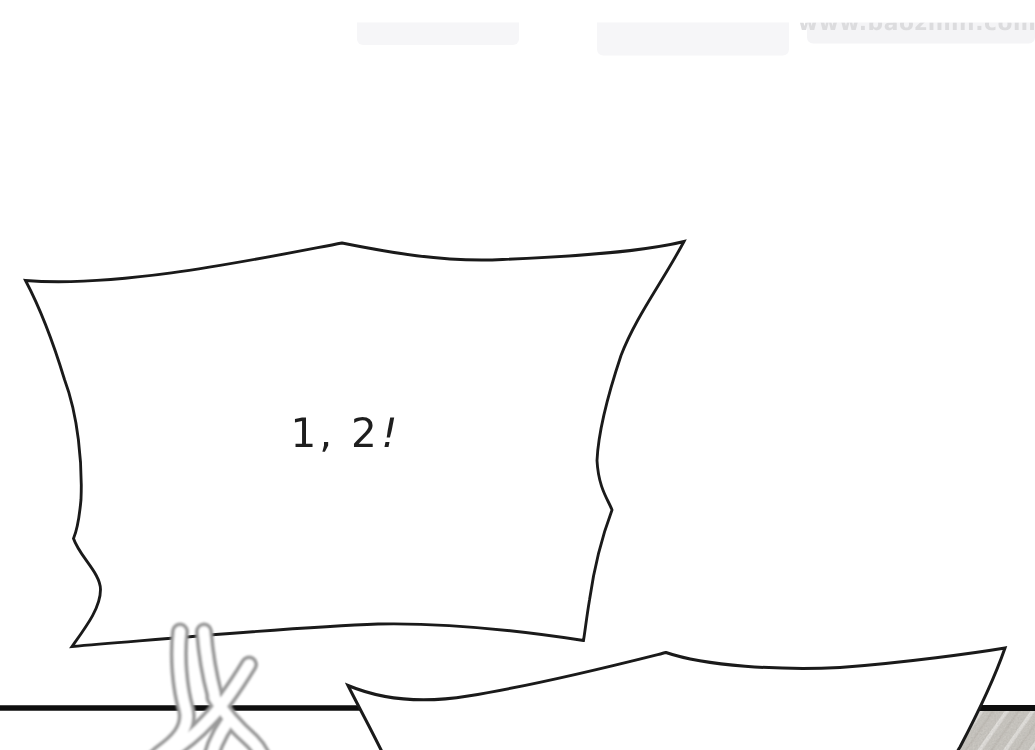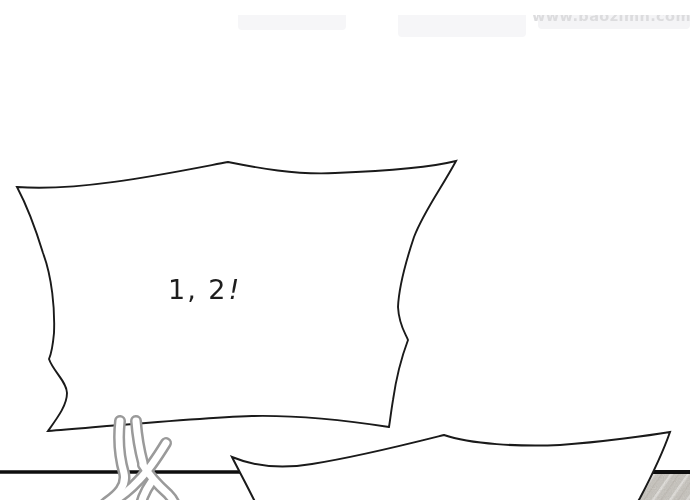--- a/index.html
+++ b/index.html
@@ -49,24 +49,24 @@
     background: #f6f6f8;
     border-radius: 4px;
     z-index: 1;
   }
   .residue.r1 { left: 238px; top: -4px; width: 108px; height: 19px; }
   .residue.r2 { left: 398px; top: -4px; width: 128px; height: 26px; }
   .residue.r3 { left: 538px; top: -3px; width: 152px; height: 17px; background:#f4f4f6; }
   
   .bubble1-text {
     position: absolute;
-    left: 168px;
+    left: 155px;
     top: 259px;
     width: 112px;
-    text-align: left;
+    text-align: right;
     font-size: 27px;
     line-height: 32px;
     letter-spacing: 2px;
     color: #1e1e1e;
     z-index: 6;
     white-space: nowrap;
   }
   .bubble1-text .bang {
     font-style: italic;
     margin-left: 1px;

